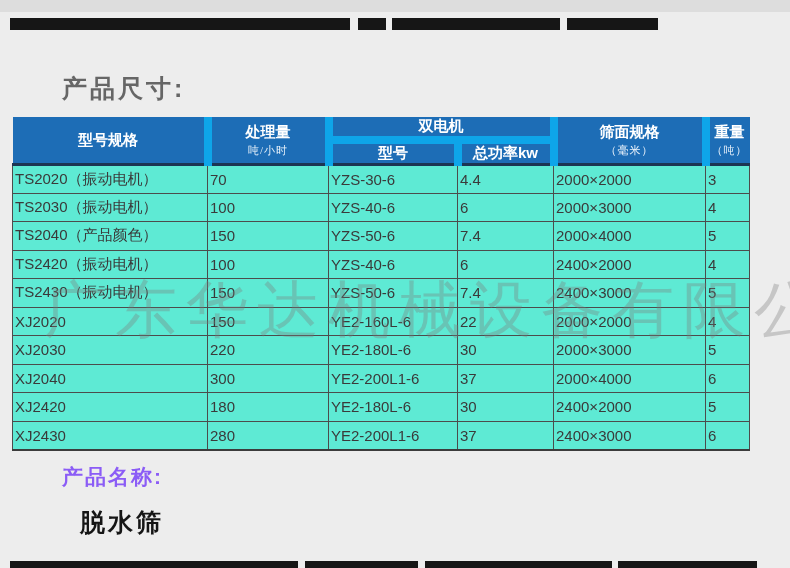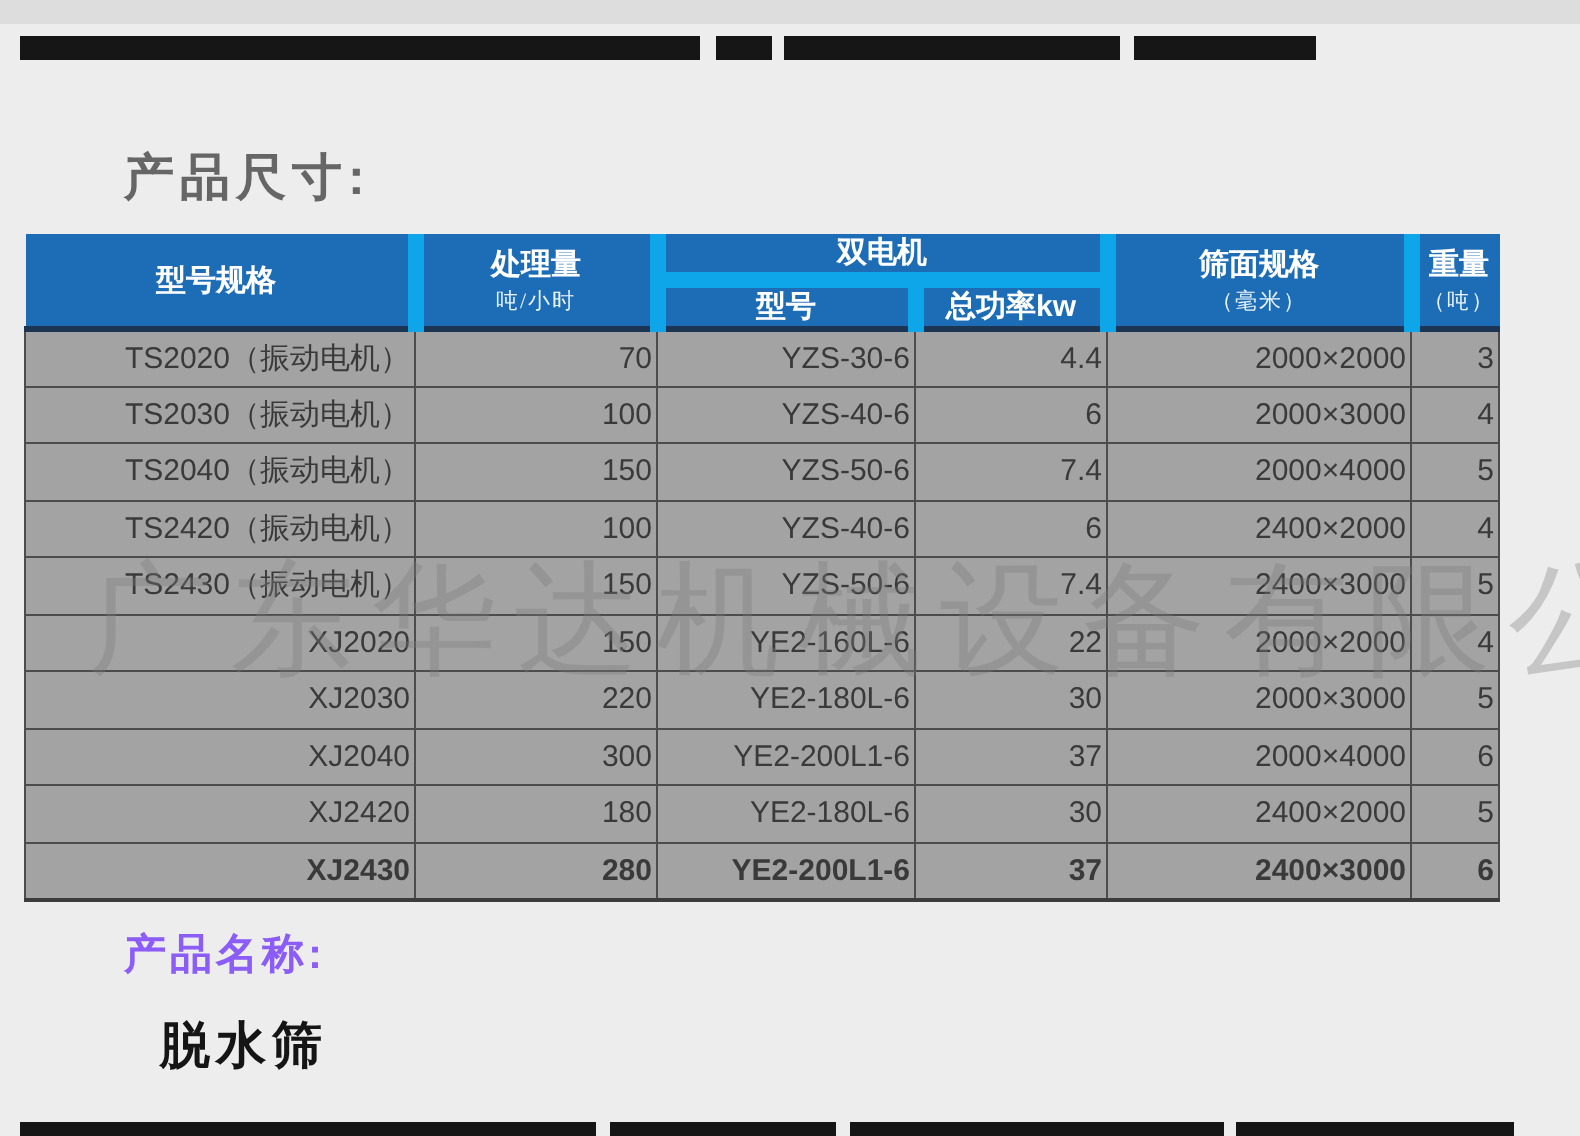--- a/index.html
+++ b/index.html
@@ -33,25 +33,25 @@
   thead tr.r2 { height:24px; }
   thead th.noL { border-left:none; }
   thead th.noR { border-right:none; }
   thead th.noT { border-top:none; }
   thead th.hdr-bottom { border-bottom:3px solid #1c3553; }
   thead .sub {
     display:block; font-size:11px; font-weight:normal; color:#e9f2fb;
     margin-top:1px; letter-spacing:1px;
   }
   tbody td {
-    background:#a3a3a3; color:#3a3a3a; font-size:15px; text-align:right;
+    background:#5eead4; color:#3a3a3a; font-size:15px; text-align:left;
     vertical-align:middle; height:28.5px; padding:0 2px;
     border:1.5px solid #4c4c4c;
   }
-  tbody tr:last-child td { border-bottom:2px solid #3c3c3c;font-weight:bold; }
+  tbody tr:last-child td { border-bottom:2px solid #3c3c3c; }
 
   
   .watermark {
     position:absolute; left:44px; top:256px; z-index:5;
     font-size:62px; letter-spacing:9px; white-space:nowrap;
     color:rgba(122,122,122,0.34); font-weight:400; pointer-events:none;
   }
 
   
   .lbl { position:absolute; font-size:21px; font-weight:bold; color:#8b5cf6; letter-spacing:2px; }
@@ -121,21 +121,21 @@
           </tr>
           <tr>
             <td>TS2030（振动电机）</td>
             <td>100</td>
             <td>YZS-40-6</td>
             <td>6</td>
             <td>2000×3000</td>
             <td>4</td>
           </tr>
           <tr>
-            <td>TS2040（振动电机）</td>
+            <td>TS2040（产品颜色）</td>
             <td>150</td>
             <td>YZS-50-6</td>
             <td>7.4</td>
             <td>2000×4000</td>
             <td>5</td>
           </tr>
           <tr>
             <td>TS2420（振动电机）</td>
             <td>100</td>
             <td>YZS-40-6</td>

